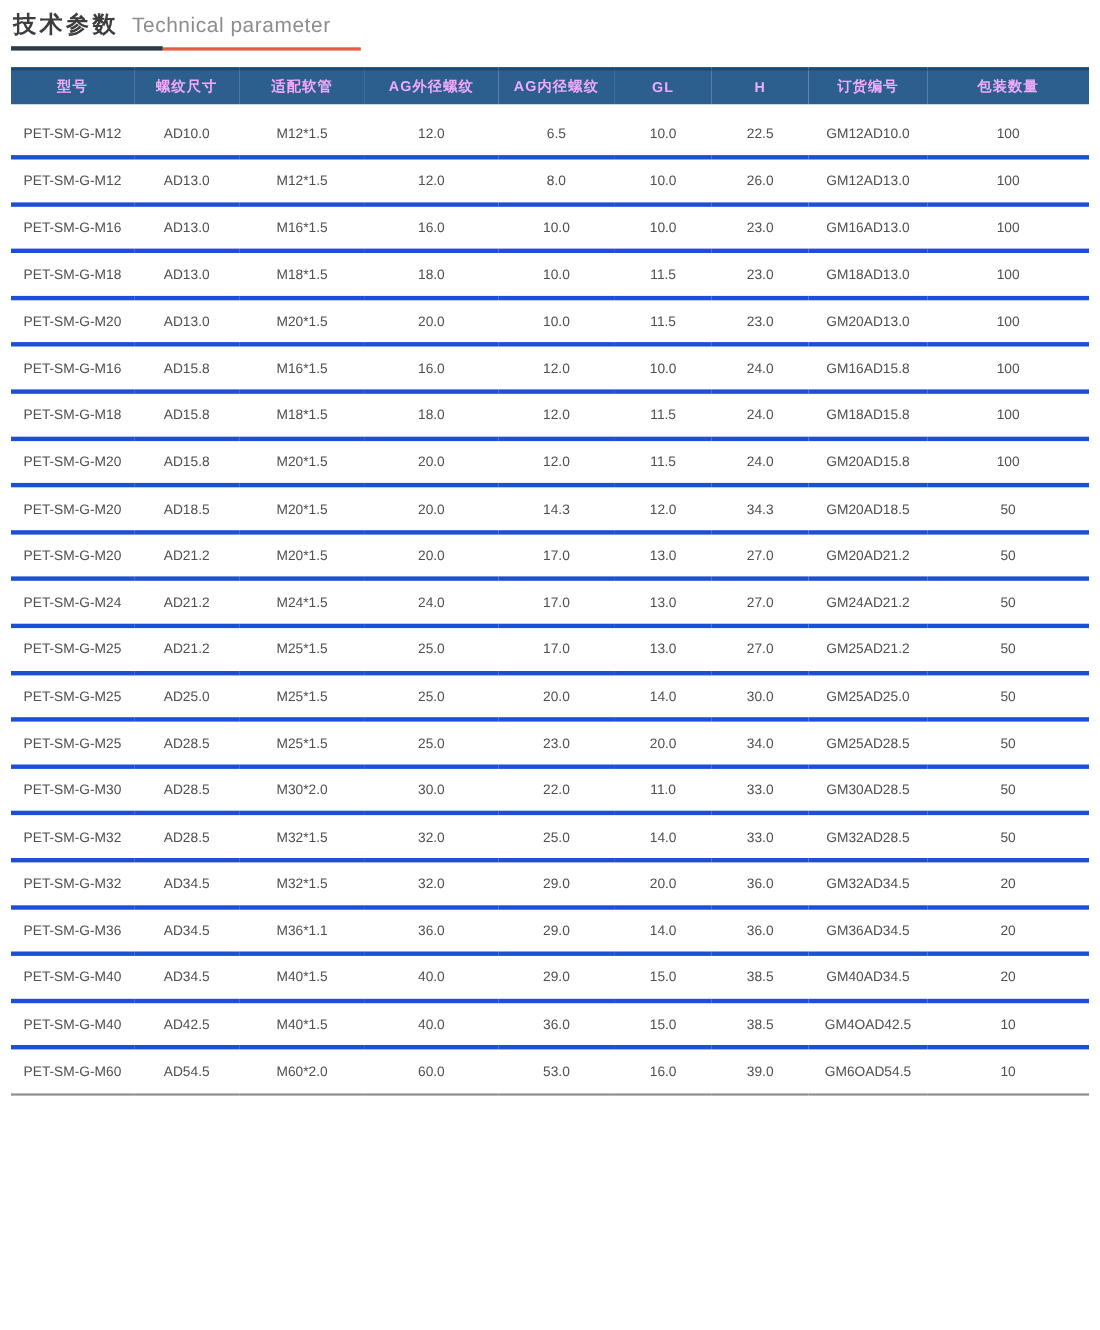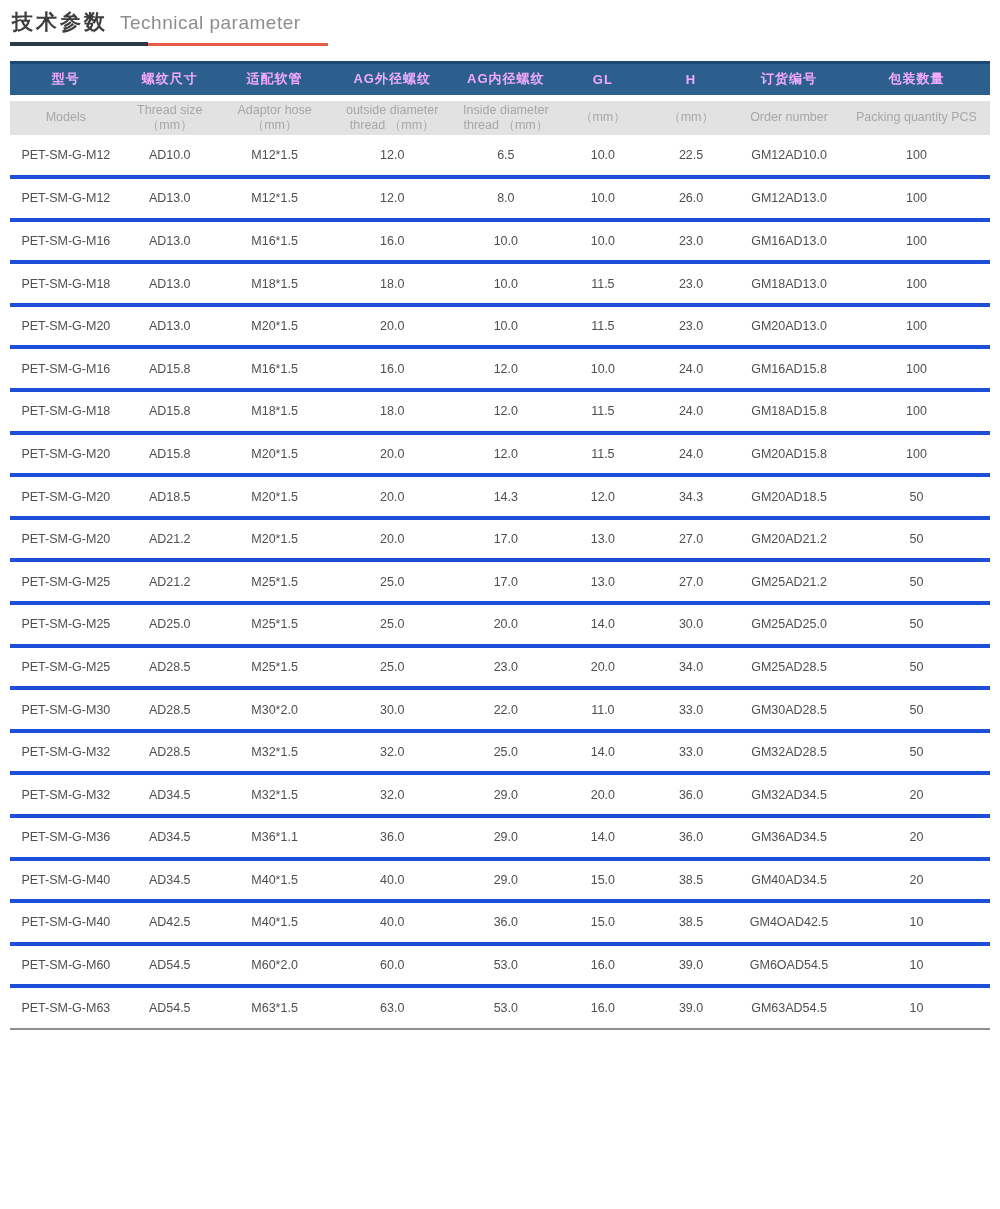--- a/index.html
+++ b/index.html
@@ -96,31 +96,20 @@
         <th>AG外径螺纹</th>
         <th>AG内径螺纹</th>
         <th>GL</th>
         <th>H</th>
         <th>订货编号</th>
         <th>包装数量</th>
       </tr>
       <tr class="gap-row">
           <td colspan="9"></td>
         </tr>
-      <tr class="en-row">
-        <th>Models</th>
-        <th>Thread size （mm）</th>
-        <th>Adaptor hose （mm）</th>
-        <th>outside diameter thread （mm）</th>
-        <th>Inside diameter thread （mm）</th>
-        <th>（mm）</th>
-        <th>（mm）</th>
-        <th>Order number</th>
-        <th>Packing quantity PCS</th>
-      </tr>
     </thead>
     <tbody>
         <tr>
           <td>PET-SM-G-M12</td>
           <td>AD10.0</td>
           <td>M12*1.5</td>
           <td>12.0</td>
           <td>6.5</td>
           <td>10.0</td>
           <td>22.5</td>
@@ -217,20 +206,31 @@
         </tr>
         <tr>
           <td>PET-SM-G-M20</td>
           <td>AD21.2</td>
           <td>M20*1.5</td>
           <td>20.0</td>
           <td>17.0</td>
           <td>13.0</td>
           <td>27.0</td>
           <td>GM20AD21.2</td>
+          <td>50</td>
+        </tr>
+        <tr>
+          <td>PET-SM-G-M24</td>
+          <td>AD21.2</td>
+          <td>M24*1.5</td>
+          <td>24.0</td>
+          <td>17.0</td>
+          <td>13.0</td>
+          <td>27.0</td>
+          <td>GM24AD21.2</td>
           <td>50</td>
         </tr>
         <tr>
           <td>PET-SM-G-M25</td>
           <td>AD21.2</td>
           <td>M25*1.5</td>
           <td>25.0</td>
           <td>17.0</td>
           <td>13.0</td>
           <td>27.0</td>
@@ -329,27 +329,16 @@
           <td>PET-SM-G-M60</td>
           <td>AD54.5</td>
           <td>M60*2.0</td>
           <td>60.0</td>
           <td>53.0</td>
           <td>16.0</td>
           <td>39.0</td>
           <td>GM6OAD54.5</td>
           <td>10</td>
         </tr>
-        <tr>
-          <td>PET-SM-G-M63</td>
-          <td>AD54.5</td>
-          <td>M63*1.5</td>
-          <td>63.0</td>
-          <td>53.0</td>
-          <td>16.0</td>
-          <td>39.0</td>
-          <td>GM63AD54.5</td>
-          <td>10</td>
-        </tr>
       </tbody>
   </table>
 
 </div>
 
 </body></html>

